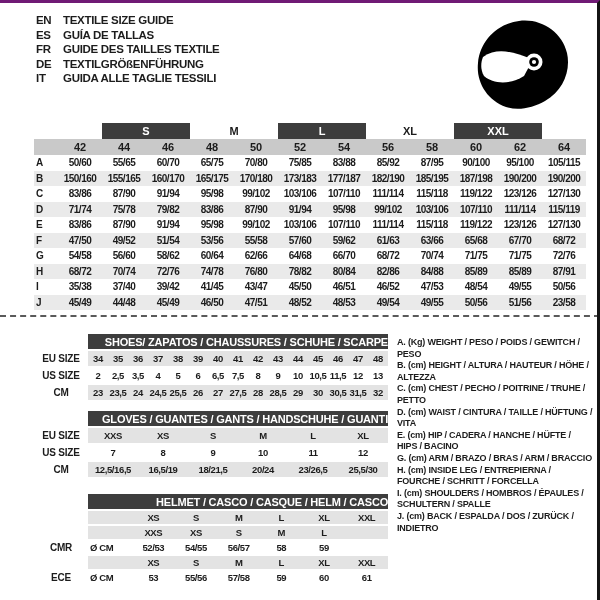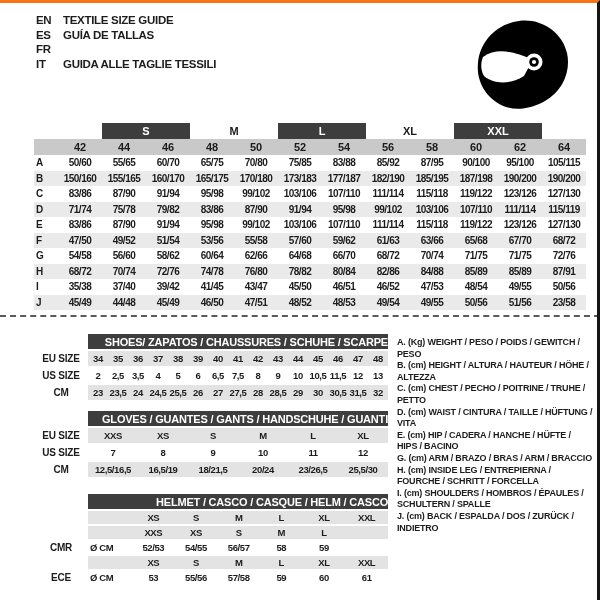--- a/index.html
+++ b/index.html
@@ -1,18 +1,18 @@
 <!DOCTYPE html>
 <html style="--dark-bar: #3d3d3d; --size-row: #c9c9c9; --stripe: #eaeaea; --sub-gray: #e3e3e3;"><head>
 <meta charset="utf-8">
 <style>
   html,body{margin:0;padding:0;background:#fff;}
   .page{
     position:relative;width:600px;height:600px;background:#fff;
-    border-top:3px solid #f97316;border-right:3px solid #141414;
+    border-top:3px solid #701a75;border-right:3px solid #141414;
     box-sizing:border-box;overflow:hidden;
     font-family:"Liberation Sans", sans-serif;color:#1c1c1c;
   }
   
   .lang-header{position:absolute;left:36px;top:10px;}
   .lang-row{display:flex;line-height:14.5px;font-weight:700;font-size:11.5px;letter-spacing:-0.3px;}
   .lang-code{width:27px;}
   
   .helmet-box{position:absolute;top:12px;right:24px;width:100px;height:98px;}
   
@@ -53,20 +53,25 @@
         <div class="lang-row">
           <span class="lang-code">EN</span>
           <span class="lang-text">TEXTILE SIZE GUIDE</span>
         </div>
         <div class="lang-row">
           <span class="lang-code">ES</span>
           <span class="lang-text">GUÍA DE TALLAS</span>
         </div>
         <div class="lang-row">
           <span class="lang-code">FR</span>
+          <span class="lang-text">GUIDE DES TAILLES TEXTILE</span>
+        </div>
+        <div class="lang-row">
+          <span class="lang-code">DE</span>
+          <span class="lang-text">TEXTILGRÖßENFÜHRUNG</span>
         </div>
         <div class="lang-row">
           <span class="lang-code">IT</span>
           <span class="lang-text">GUIDA ALLE TAGLIE TESSILI</span>
         </div>
       </div>
   </div>
 
   <div class="helmet-box">
     <svg width="100" height="98" viewBox="0 0 100 98">

